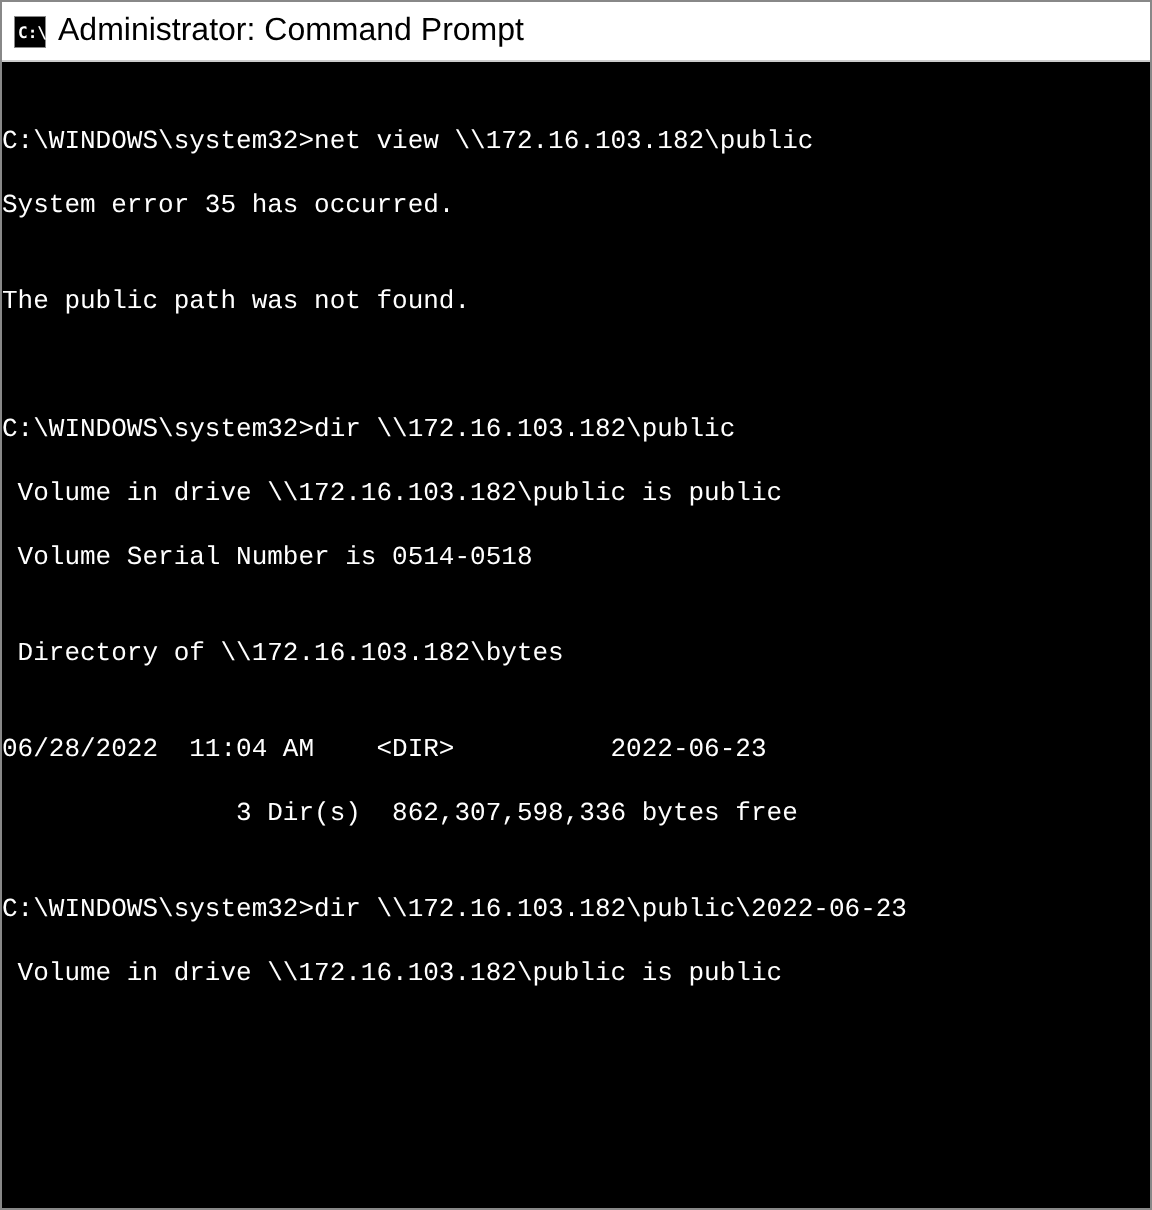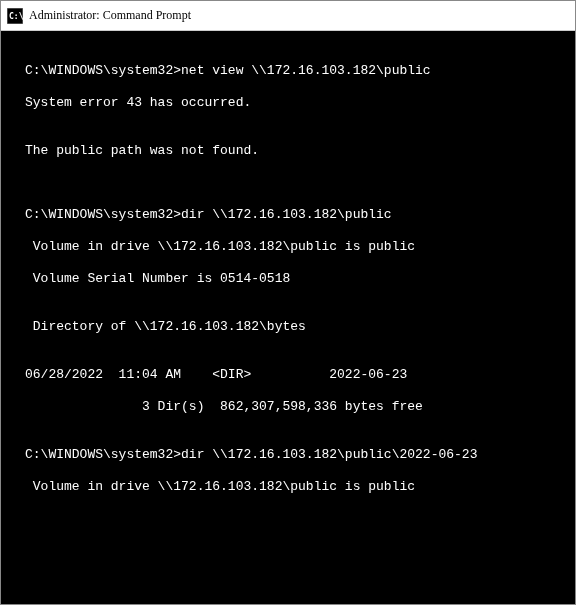--- a/index.html
+++ b/index.html
@@ -22,54 +22,54 @@
   }
   .app-icon {
     width: 16px;
     height: 16px;
     display: flex;
     align-items: center;
     justify-content: center;
   }
   .app-icon svg { display: block; }
   .title-text {
-    font-family: Liberation Serif, serif;
-    font-size: 12px;
+    font-family: Liberation Sans, sans-serif;
+    font-size: 16px;
     color: #000;
   }
   .terminal {
     background: #000;
     color: #fff;
     font-size: 13px;
     line-height: 16px;
     padding: 0;
     white-space: pre;
     height: calc(605px - 30px);
     overflow: hidden;
   }
-  .line { white-space: pre; margin-left: 24px; }
+  .line { white-space: pre; }
   @keyframes blink { 50% { opacity: 0; } }
 </style>
 </head>
 <body>
 
 <div class="titlebar">
   <span class="app-icon">
     <svg width="16" height="16" viewBox="0 0 16 16">
       <rect x="0" y="0" width="16" height="16" fill="#000" stroke="#888" stroke-width="1"></rect>
       <text x="2" y="11" font-family="Consolas,monospace" font-size="8" fill="#fff" font-weight="bold">C:\</text>
     </svg>
   </span>
   <span class="title-text">Administrator: Command Prompt</span>
 </div>
 
 <div class="terminal">
 <div class="line"></div>
 <div class="line">C:\WINDOWS\system32&gt;net view \\172.16.103.182\public</div>
-<div class="line">System error 43 has occurred.</div>
+<div class="line">System error 35 has occurred.</div>
 <div class="line"></div>
 <div class="line">The public path was not found.</div>
 <div class="line"></div>
 <div class="line"></div>
 <div class="line">C:\WINDOWS\system32&gt;dir \\172.16.103.182\public</div>
 <div class="line"> Volume in drive \\172.16.103.182\public is public</div>
 <div class="line"> Volume Serial Number is 0514-0518</div>
 <div class="line"></div>
 <div class="line"> Directory of \\172.16.103.182\bytes</div>
 <div class="line"></div>

